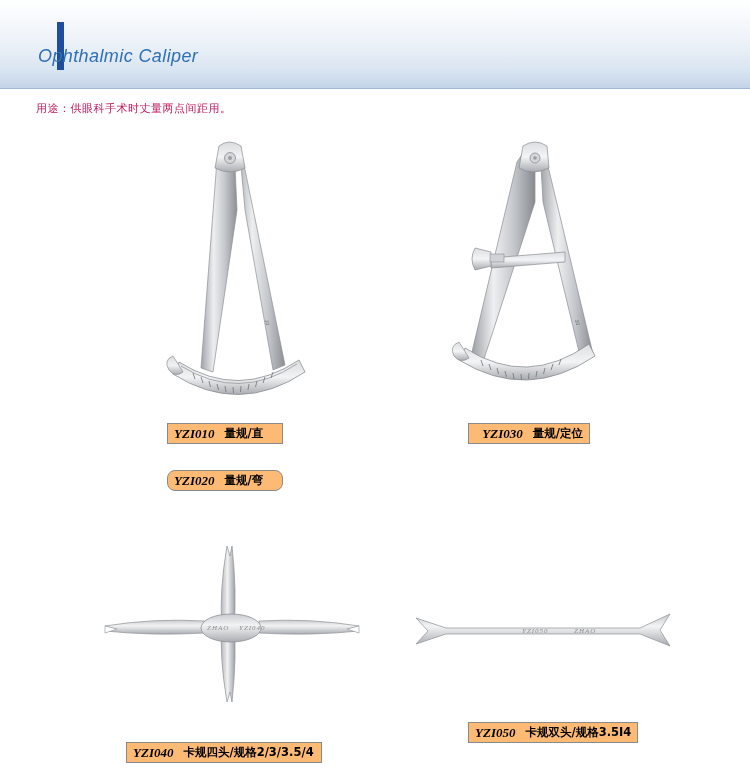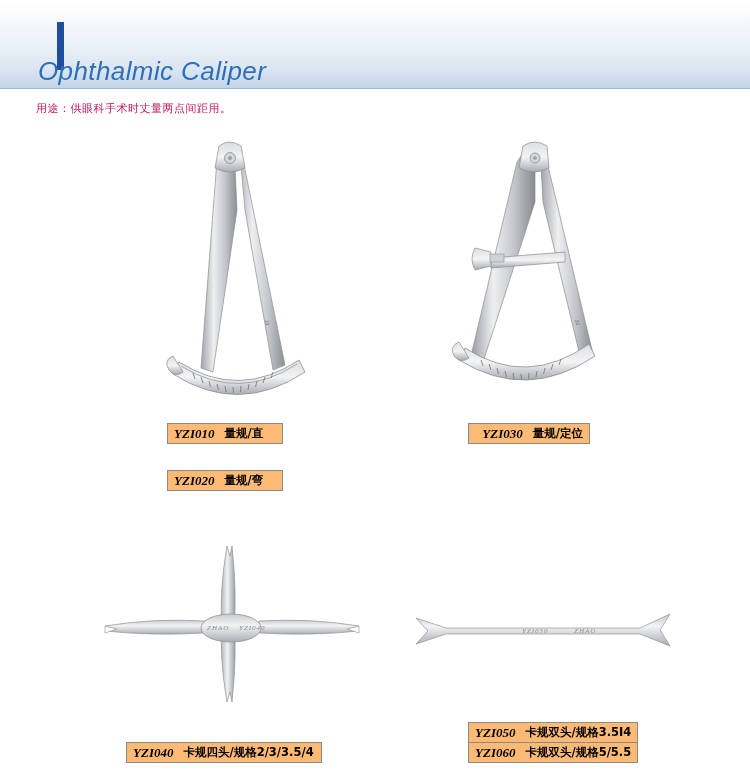--- a/index.html
+++ b/index.html
@@ -38,22 +38,22 @@
     top: 22px;
     font-size: 23px;
     font-weight: bold;
     color: #1d4f9e;
     letter-spacing: 1px;
     font-family: "DejaVu Sans", "Liberation Sans", sans-serif;
   }
   .title-en {
     position: absolute;
     left: 38px;
-    top: 56px;
-    font-size: 26px;
+    top: 46px;
+    font-size: 18px;
     font-style: italic;
     color: #2f6fb5;
     font-family: "Liberation Sans", sans-serif;
     letter-spacing: 0.4px;
   }
 
   
   .usage {
     position: absolute;
     left: 36px;
@@ -249,37 +249,33 @@
     <text class="brand" x="172" y="33">ZHAO</text>
   </svg>
 
 </div>
 
 <div class="label-box" style="left:167px; top:423px; width:116px;">
   <span class="label-code">YZI010</span>
   <span class="label-desc">量规/直</span>
 </div>
 
-<div class="label-box" style="left:167px; top:470px; width:116px;">
+<div class="label-box" style="left:167px; top:470px; width:116px;border-radius:8px;">
   <span class="label-code">YZI020</span>
   <span class="label-desc">量规/弯</span>
 </div>
 
 <div class="label-box" style="left:468px; top:423px; width:122px;justify-content:flex-end;">
   <span class="label-code">YZI030</span>
   <span class="label-desc">量规/定位</span>
 </div>
 
 <div class="label-box" style="left:126px; top:742px; width:196px;">
   <span class="label-code">YZI040</span>
   <span class="label-desc">卡规四头/规格2/3/3.5/4</span>
 </div>
 
 <div class="label-stack" style="left:468px; top:722px;">
   <div class="label-box" style="width:170px;">
     <span class="label-code">YZI050</span>
     <span class="label-desc">卡规双头/规格3.5I4</span>
   </div>
-  <div class="label-box" style="width:170px;">
-    <span class="label-code">YZI060</span>
-    <span class="label-desc">卡规双头/规格5/5.5</span>
-  </div>
 </div>
 
 </body></html>

